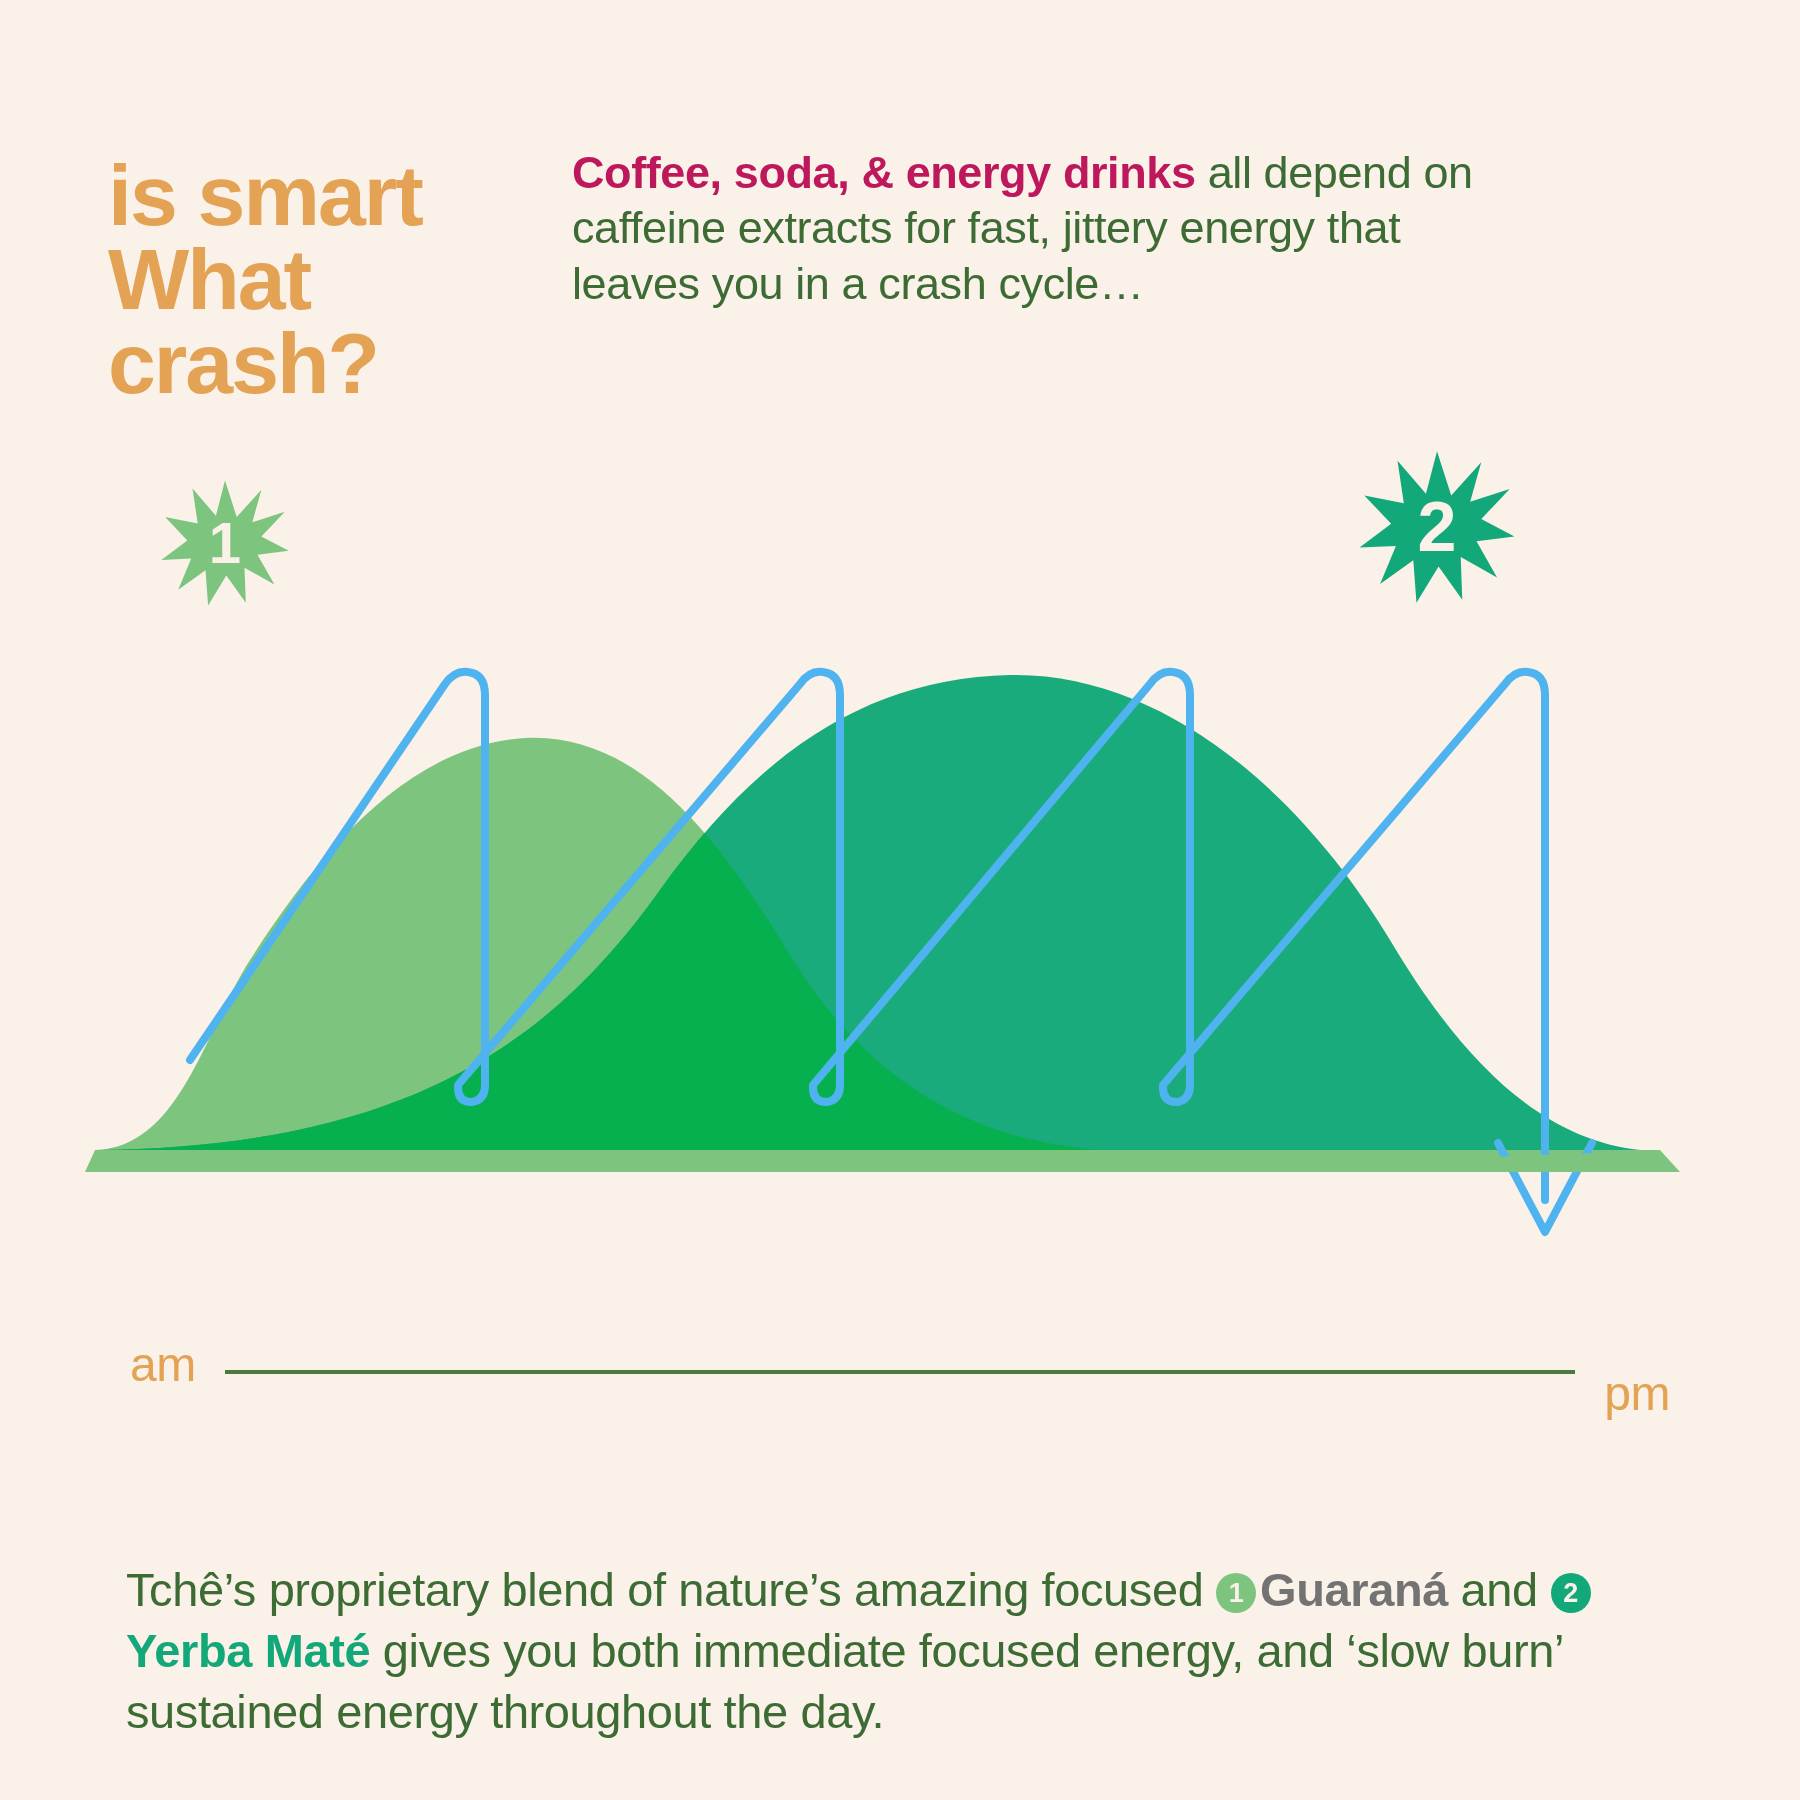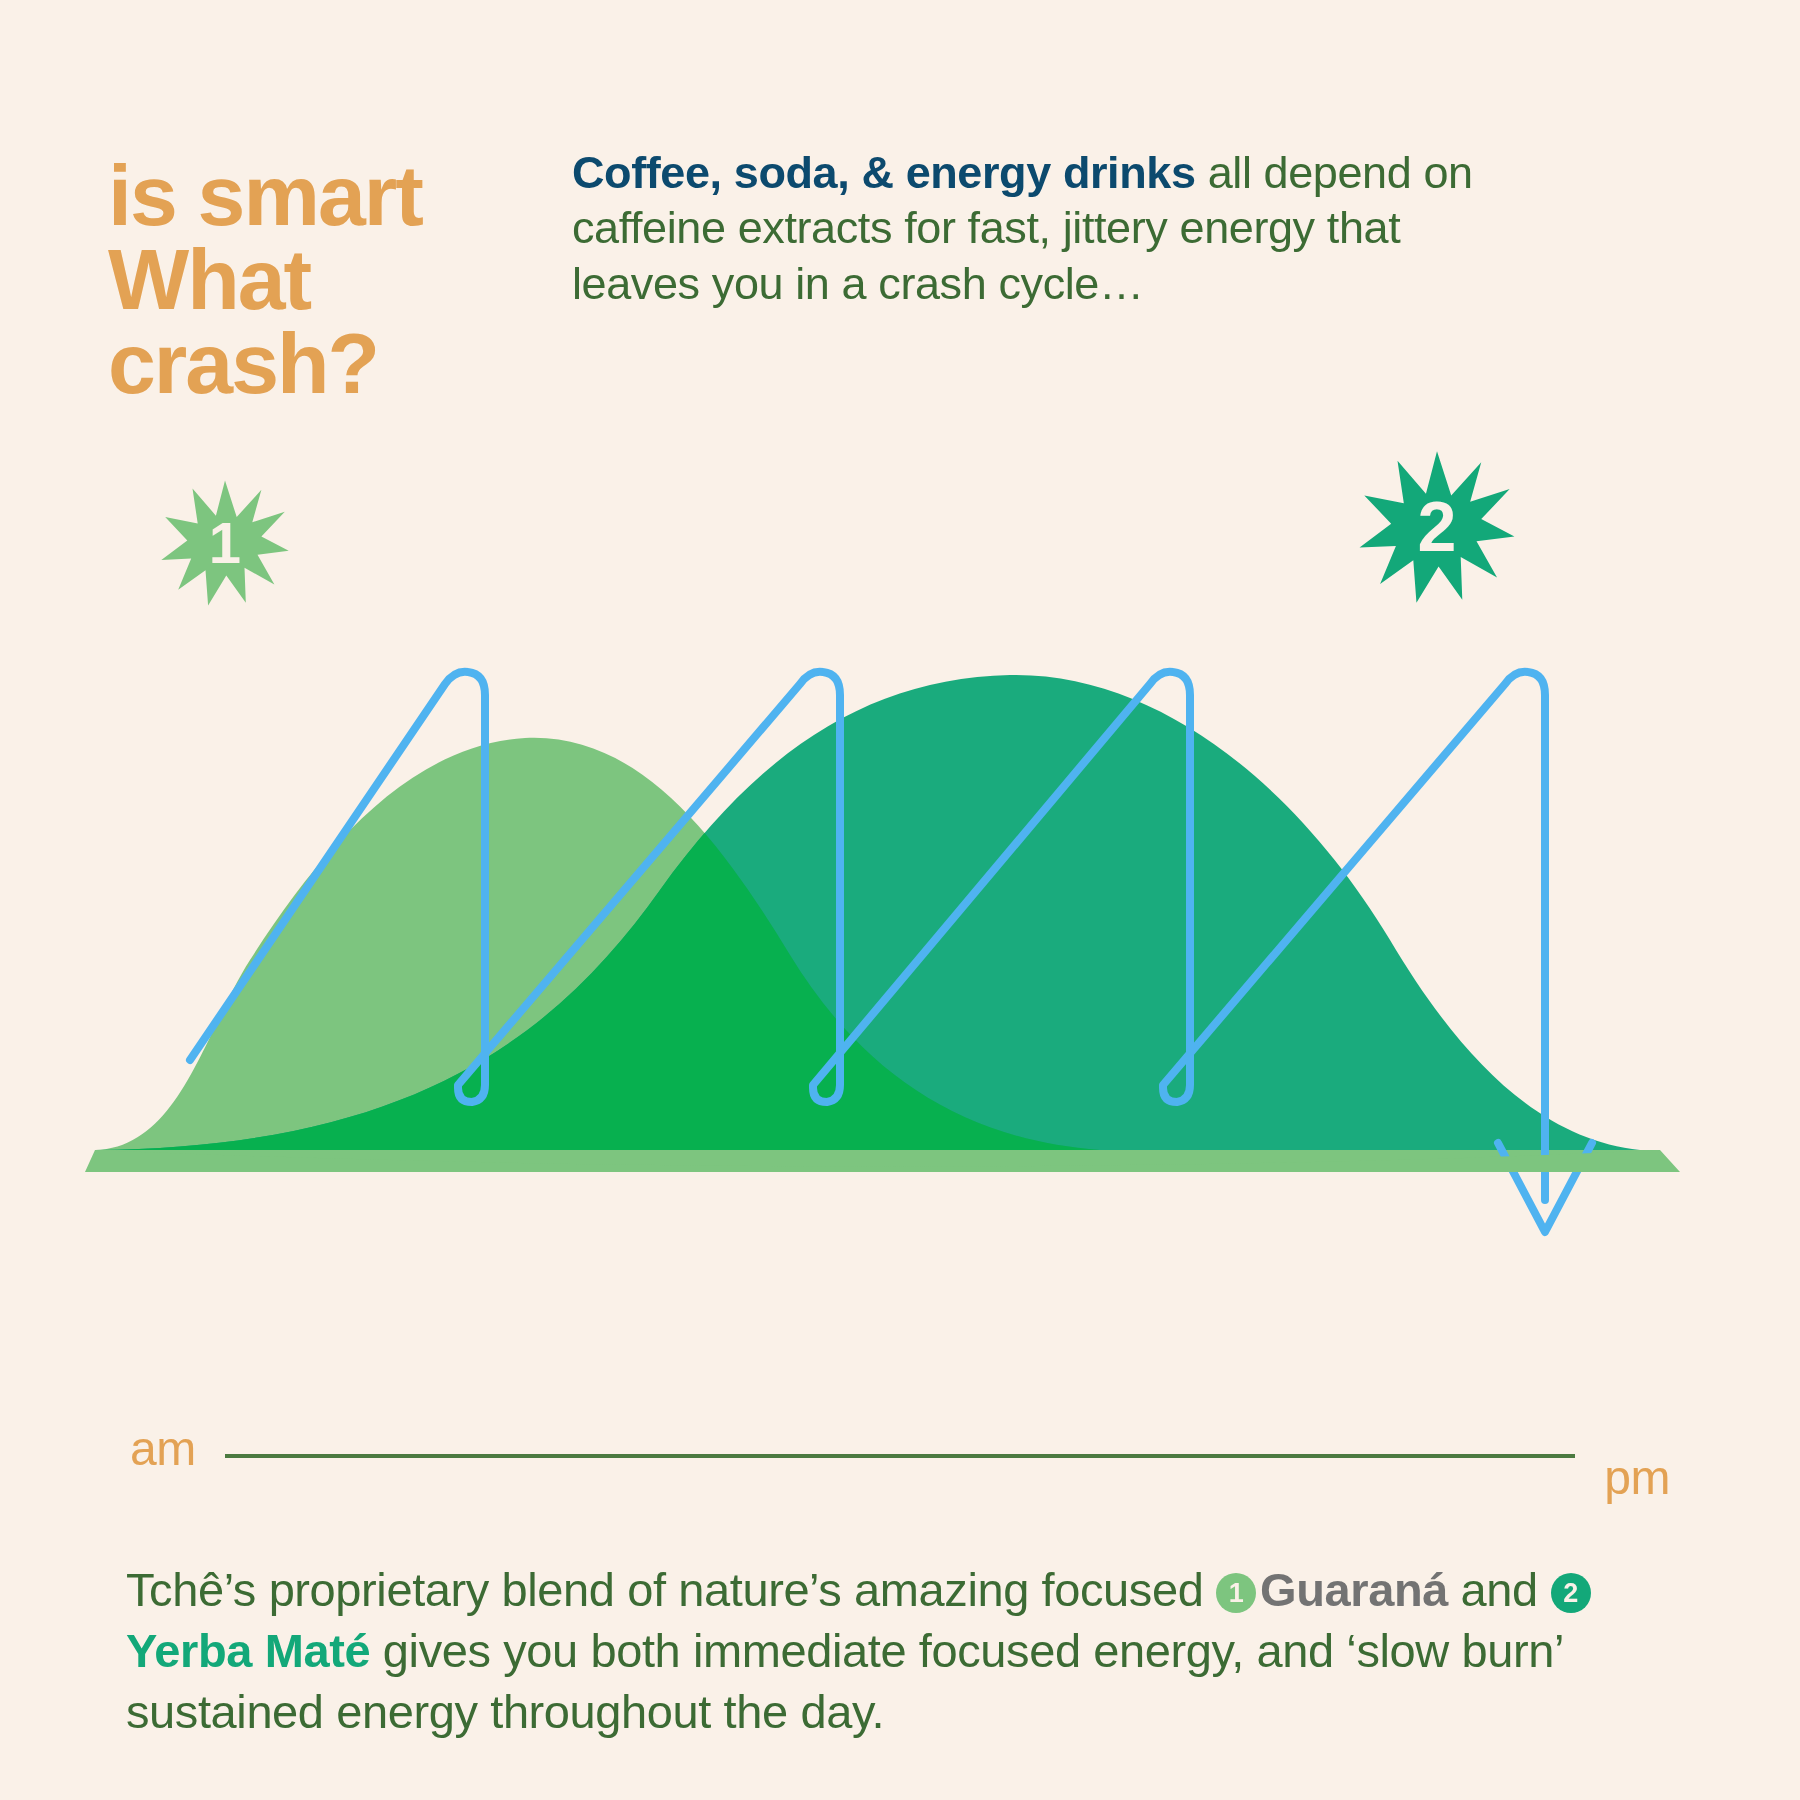--- a/index.html
+++ b/index.html
@@ -34,21 +34,21 @@
     position: absolute;
     left: 572px;
     top: 100px;
     width: 920px;
     font-size: 45px;
     line-height: 1.23;
     color: #3C6B34;
     letter-spacing: -0.4px;
   }
   #intro .hi {
-    color: #0c4a6e;
+    color: #be185d;
     font-weight: bold;
   }
 
   
   .burst {
     position: absolute;
     display: block;
   }
   .burst .burst-num {
     position: absolute;
@@ -71,21 +71,21 @@
     left: 0;
     top: 560px;
     width: 1800px;
     height: 740px;
   }
 
   
   #axis {
     position: absolute;
     left: 0;
-    top: 1421px;
+    top: 1337px;
     width: 1800px;
     height: 90px;
   }
   #axis-am, #axis-pm {
     position: absolute;
     top: 0;
     font-size: 48px;
     font-weight: 500;
     color: #E3A254;
     letter-spacing: -0.5px;

